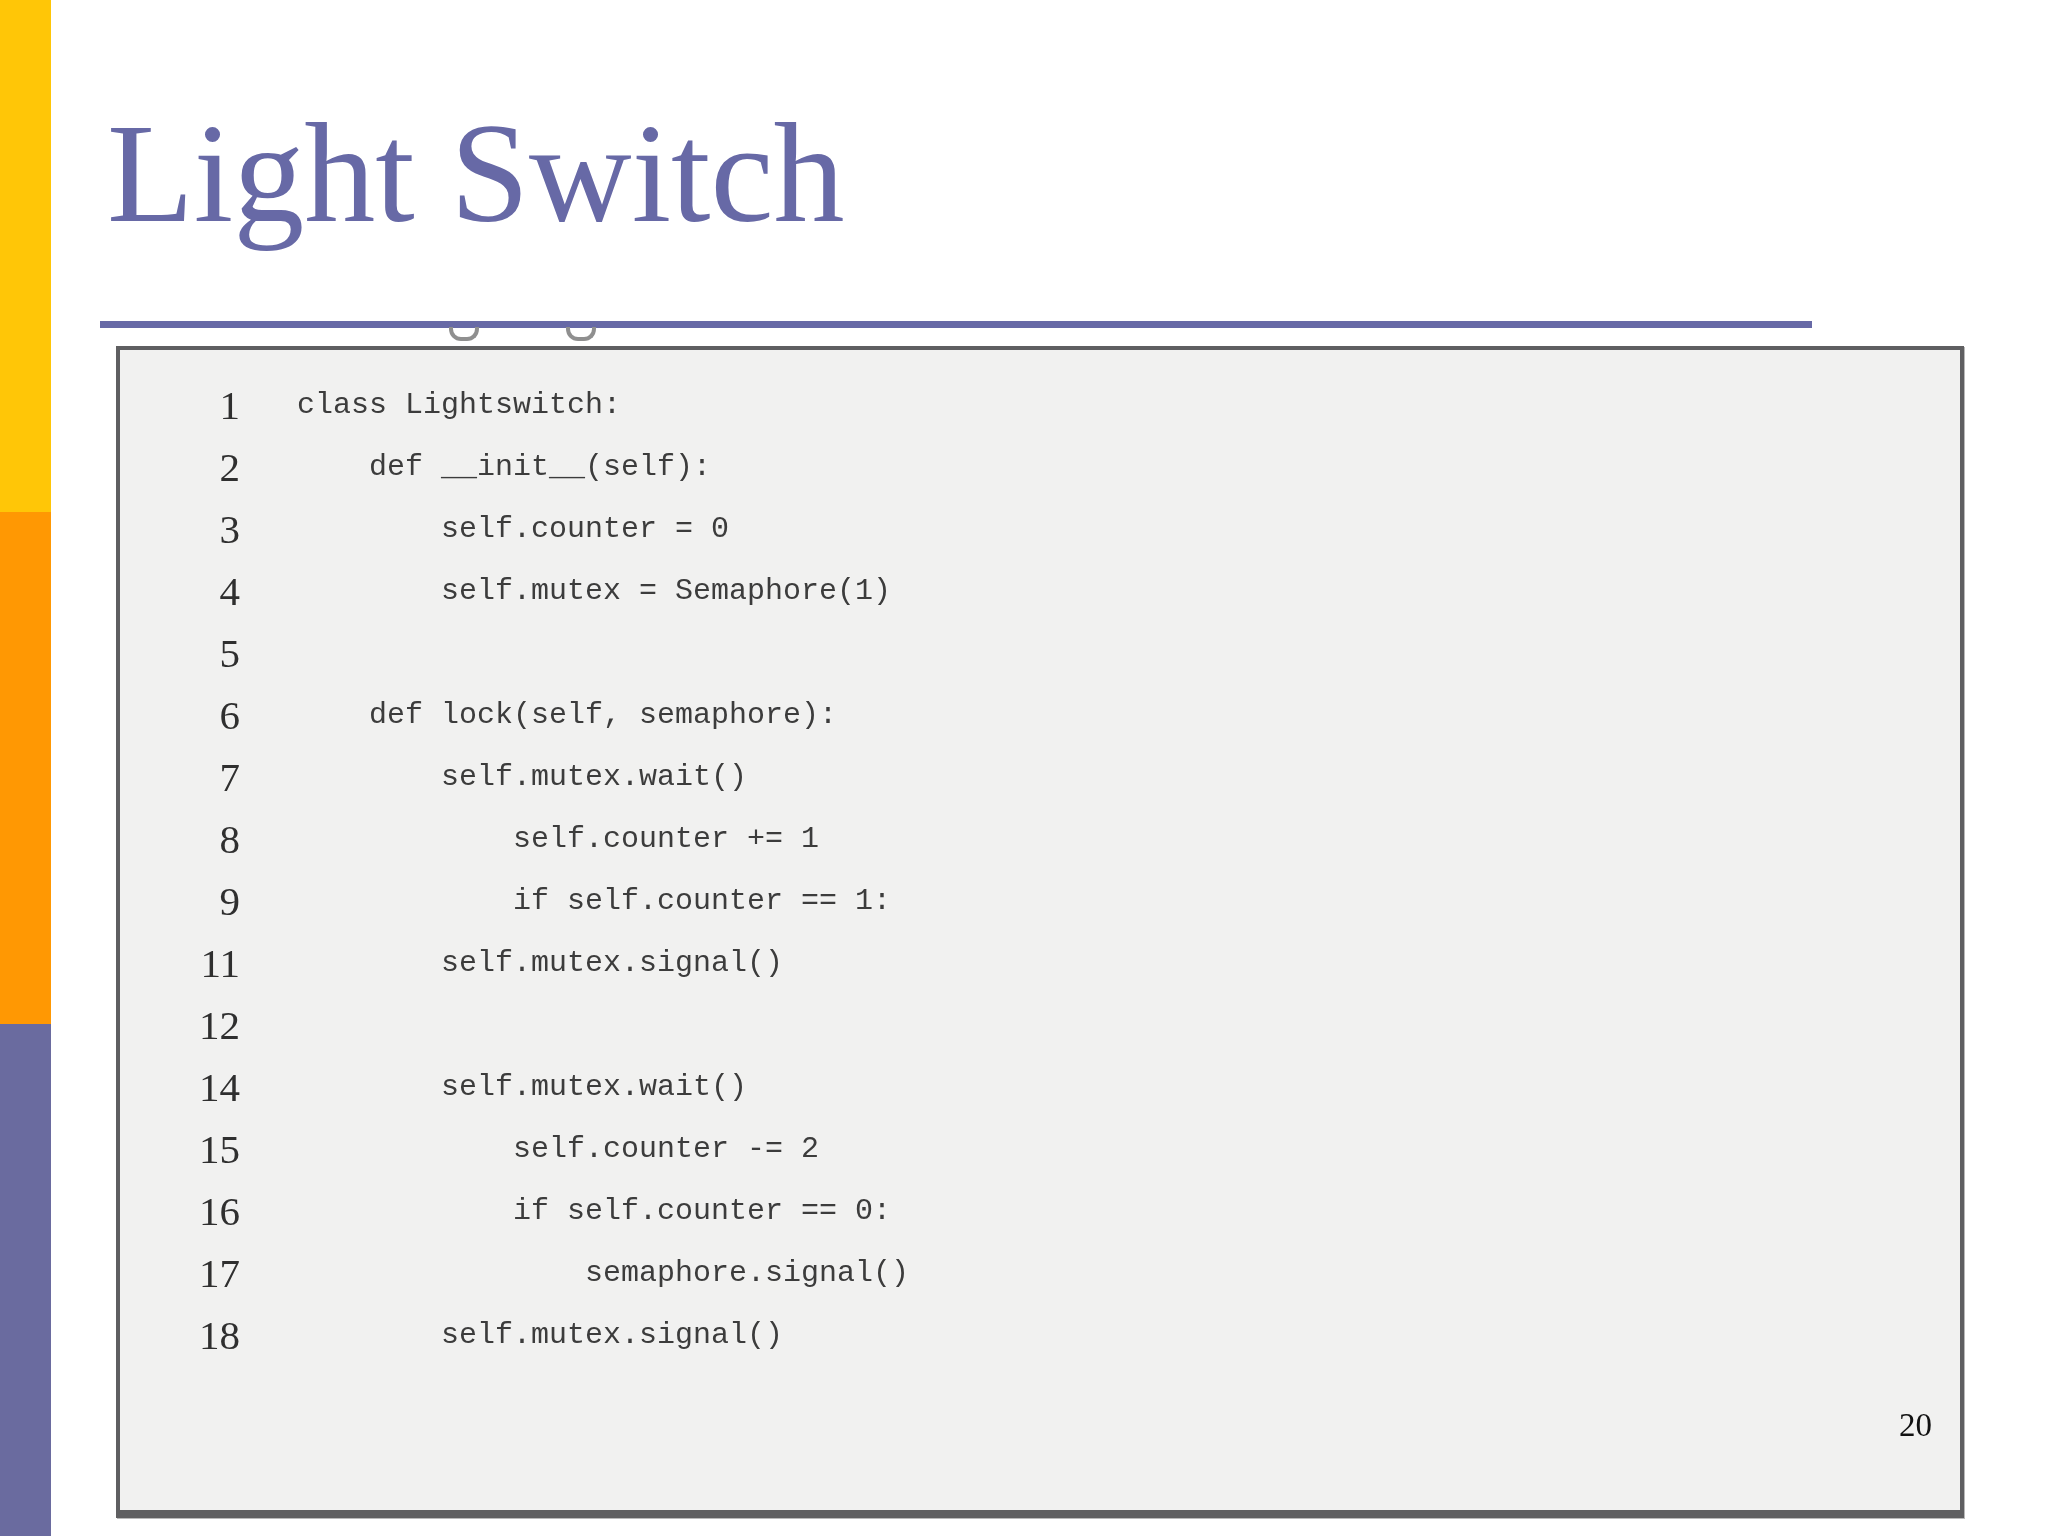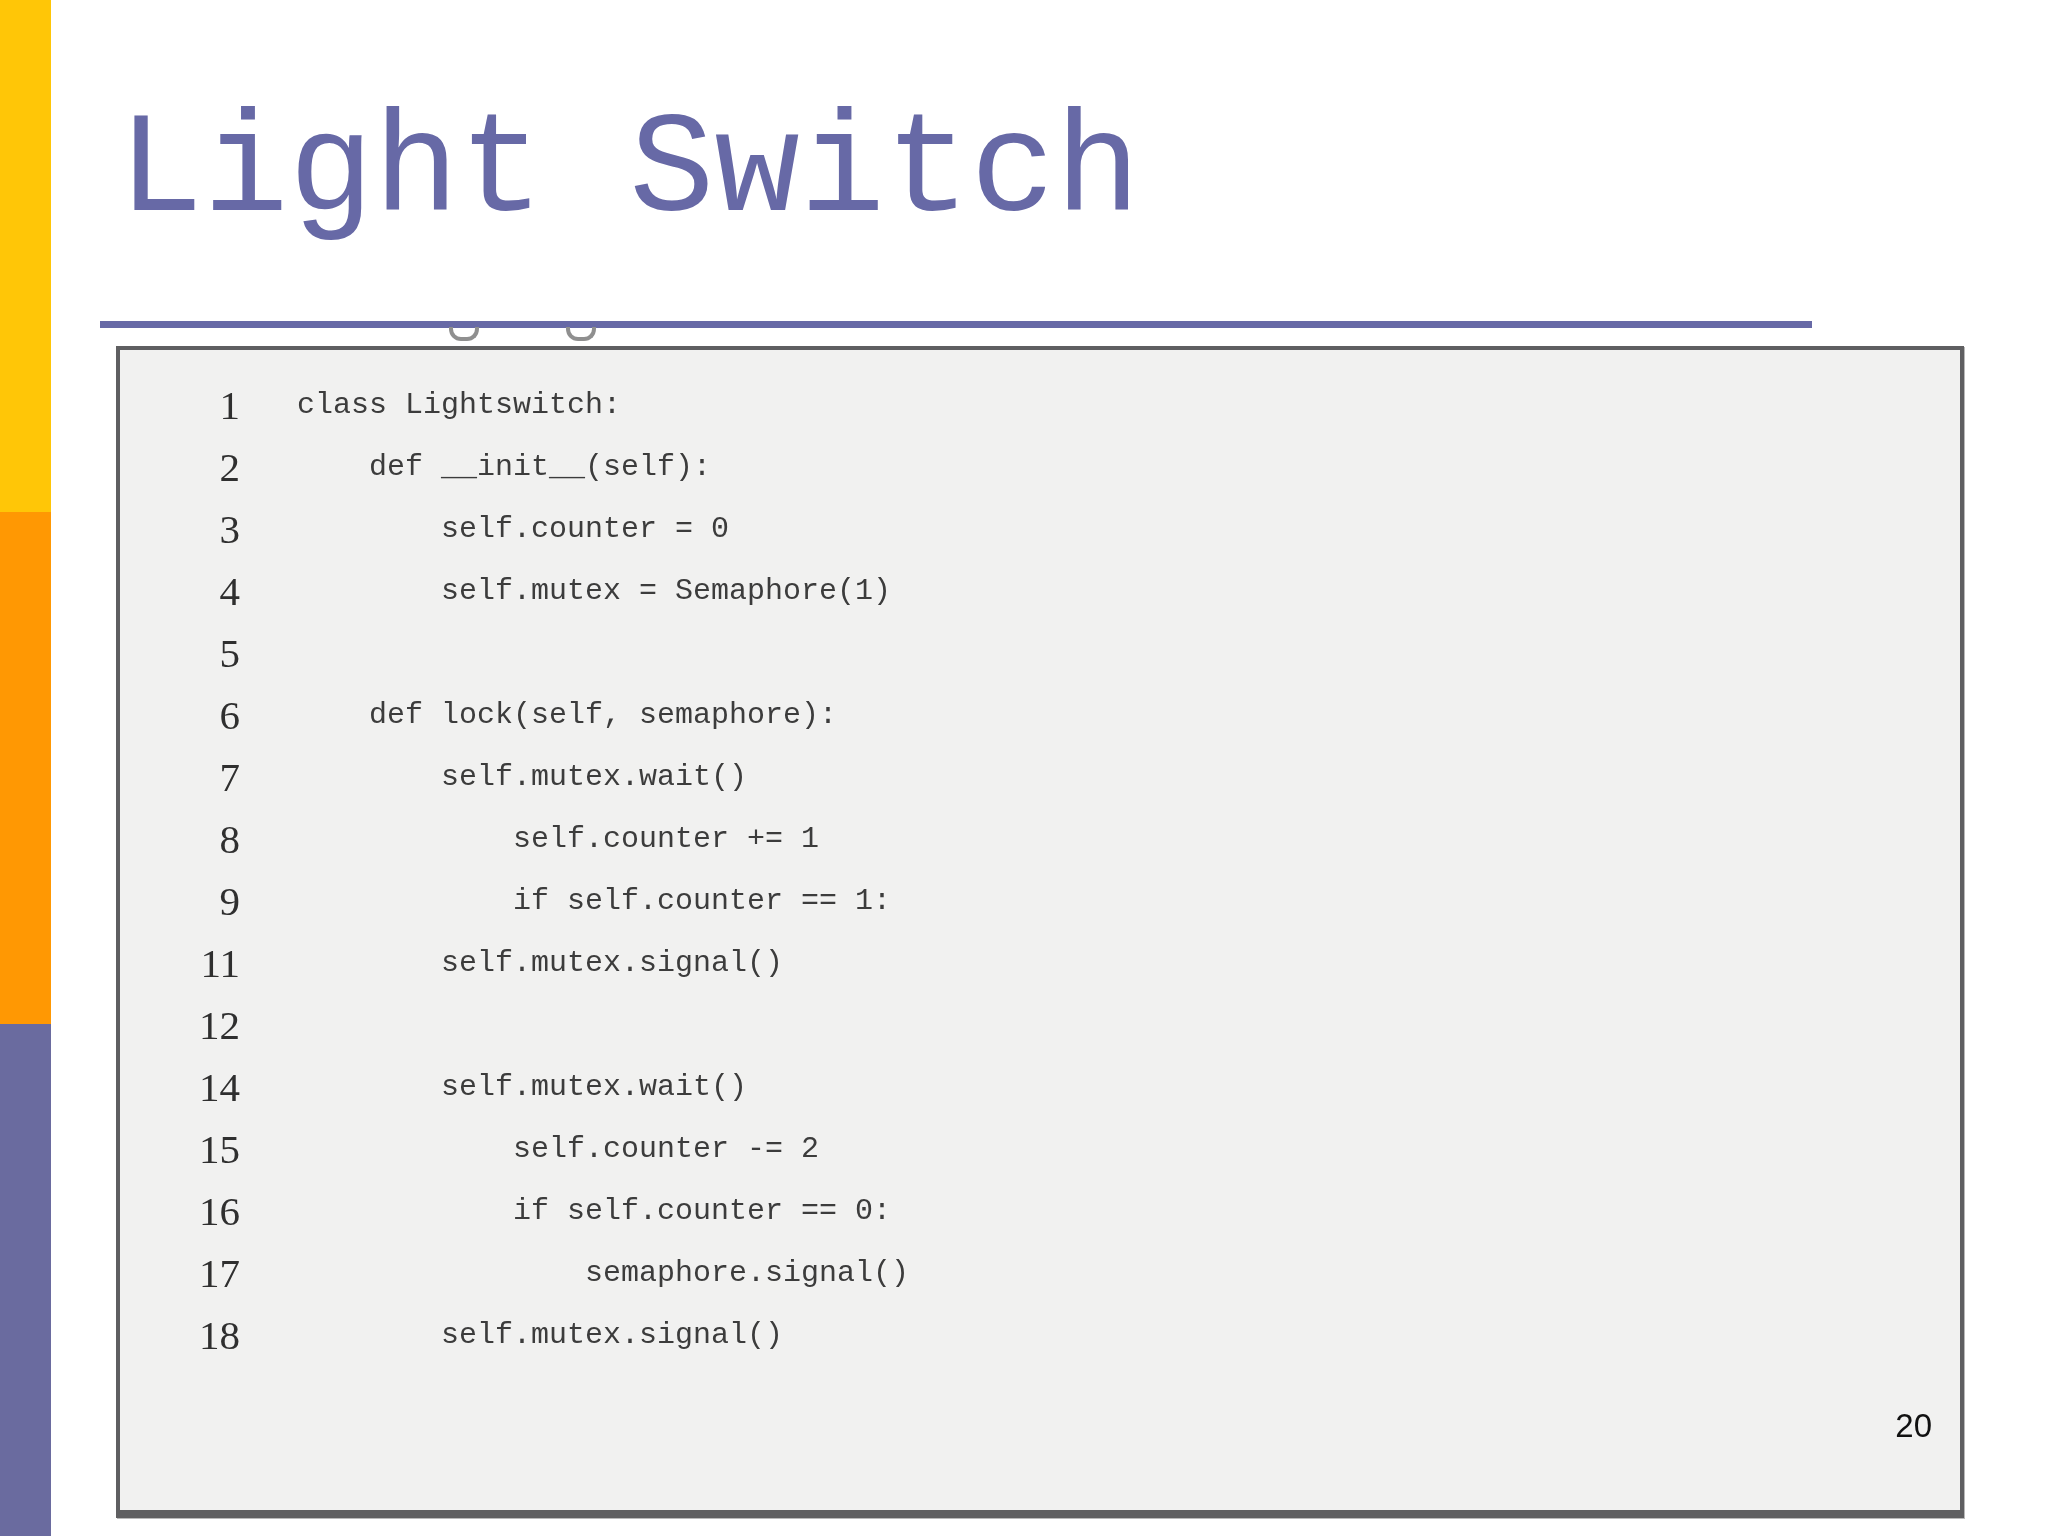--- a/index.html
+++ b/index.html
@@ -12,22 +12,22 @@
   }
 
   
   .bar-seg { position:absolute; left:0; width:51px; height:512px; }
   .bar-top    { top:0;     background:var(--bar_top,#ffc607); }
   .bar-middle { top:512px; background:var(--bar_middle,#ff9803); }
   .bar-bottom { top:1024px;background:var(--bar_bottom,#6a6b9f); }
 
   
   .title {
-    position:absolute; left:118px; top:102px;
-    font-family:Liberation Mono, monospace;
+    position:absolute; left:107px; top:102px;
+    font-family:Liberation Serif, serif;
     font-size:142px; line-height:1.0;
     color:var(--title,#6769a6);
     white-space:nowrap;
   }
 
   
   .rule {
     position:absolute; left:100px; top:321px;
     width:1712px; height:7px;
     background:var(--rule,#6769a6);
@@ -67,21 +67,21 @@
     font-family:"Liberation Mono","DejaVu Sans Mono",monospace;
     font-size:30px;
     color:var(--code_text,#3c3c3c);
     white-space:pre;
   }
 
   
   .page-number {
     position:absolute; left:1858px; top:1406px;
     width:74px; text-align:right;
-    font-family:Liberation Sans, sans-serif;
+    font-family:Liberation Serif, serif;
     font-size:33px; line-height:1.2;
     color:var(--page_number,#111111);
   }
 </style>
 </head>
 <body style="--bar_top: #ffc607; --bar_middle: #ff9803; --bar_bottom: #6a6b9f; --title: #6769a6; --rule: #6769a6; --code_box_bg: #f1f1f0; --code_box_border: #5f5f61; --code_text: #3c3c3c; --line_number: #2f2f2f; --page_number: #111111;">
 
 <div>
 
   <div class="bar-seg bar-top"></div>

